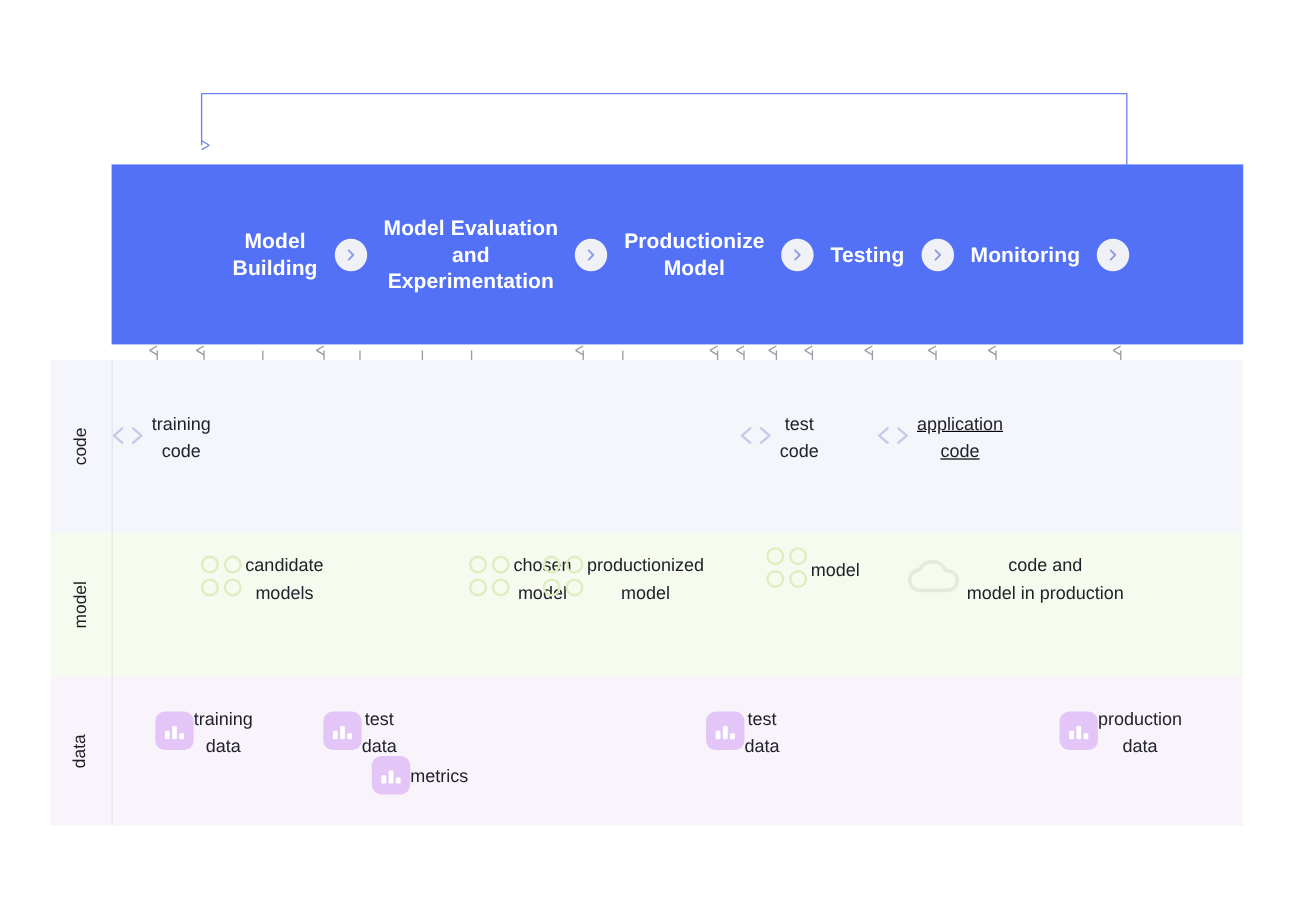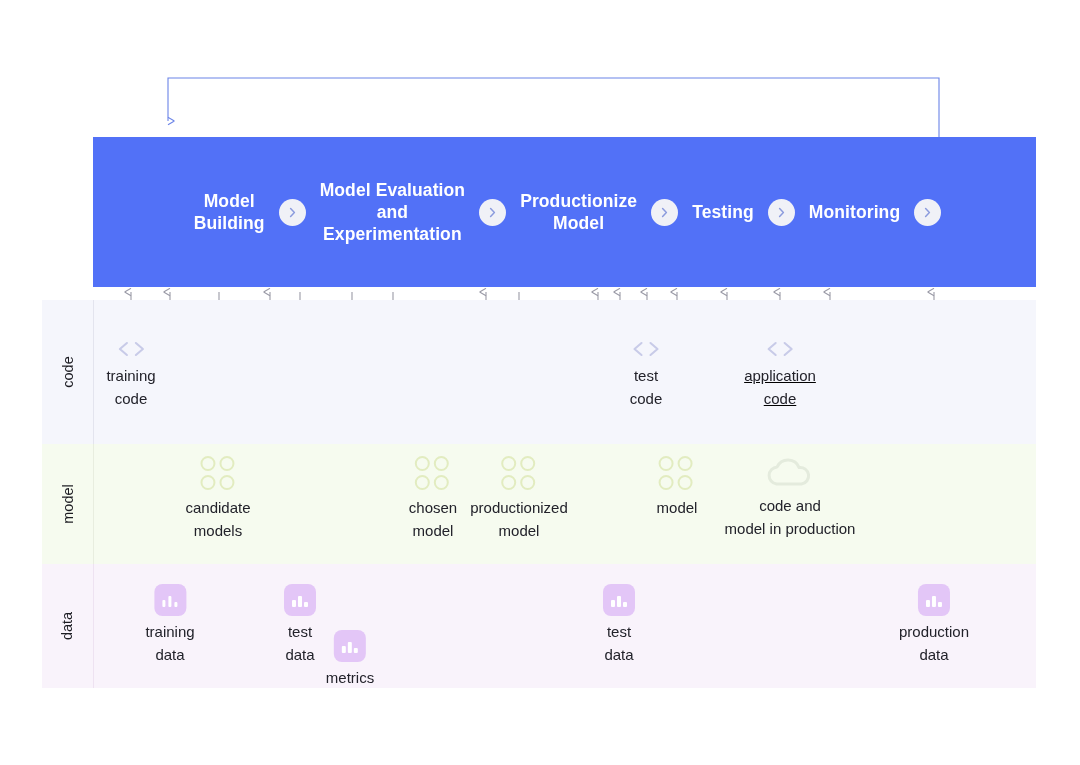--- a/index.html
+++ b/index.html
@@ -56,21 +56,21 @@
   .lane-sep{
     position:absolute;left:51px;top:0;width:1px;height:100%;
     background:#e3e4ee;
   }
   .lane-model .lane-sep{background:#e8eddf;}
   .lane-data  .lane-sep{background:#eee2f1;}
 
   
   .node{
     position:absolute;
-    display:flex;flex-direction:column;align-items:center;
+    display:flex;flex-direction:row;align-items:center;
     transform:translateX(-50%);
     text-align:center;
   }
   .node .cap{
     color:#22222a;font-size:15px;line-height:1.52;
     white-space:pre-line;margin-top:5px;
   }
 
   
   .ico-code{
@@ -305,21 +305,21 @@
   <div class="node" style="left:677px;top:456px;">
     <div class="ico-model">
       <i></i>
         <i></i>
         <i></i>
         <i></i>
     </div>
     <div class="cap">model</div>
   </div>
 
-  <div class="node" style="left:790px;top:456px;align-items:center;">
+  <div class="node" style="left:844px;top:456px;align-items:center;">
     <div class="ico-cloud">
       <svg width="52" height="30" viewBox="0 0 52 30">
         <path d="M13 26 A8.6 8.6 0 0 1 13.6 8.9 A12 12 0 0 1 35.6 9.6 A8.2 8.2 0 0 1 38 26 Z" fill="none" stroke="#e4ebdd" stroke-width="3" stroke-linejoin="round" stroke-linecap="round"></path>
       </svg>
     </div>
     <div class="cap">code and
 model in production</div>
   </div>
 
   <div class="node" style="left:170px;top:584px;">

